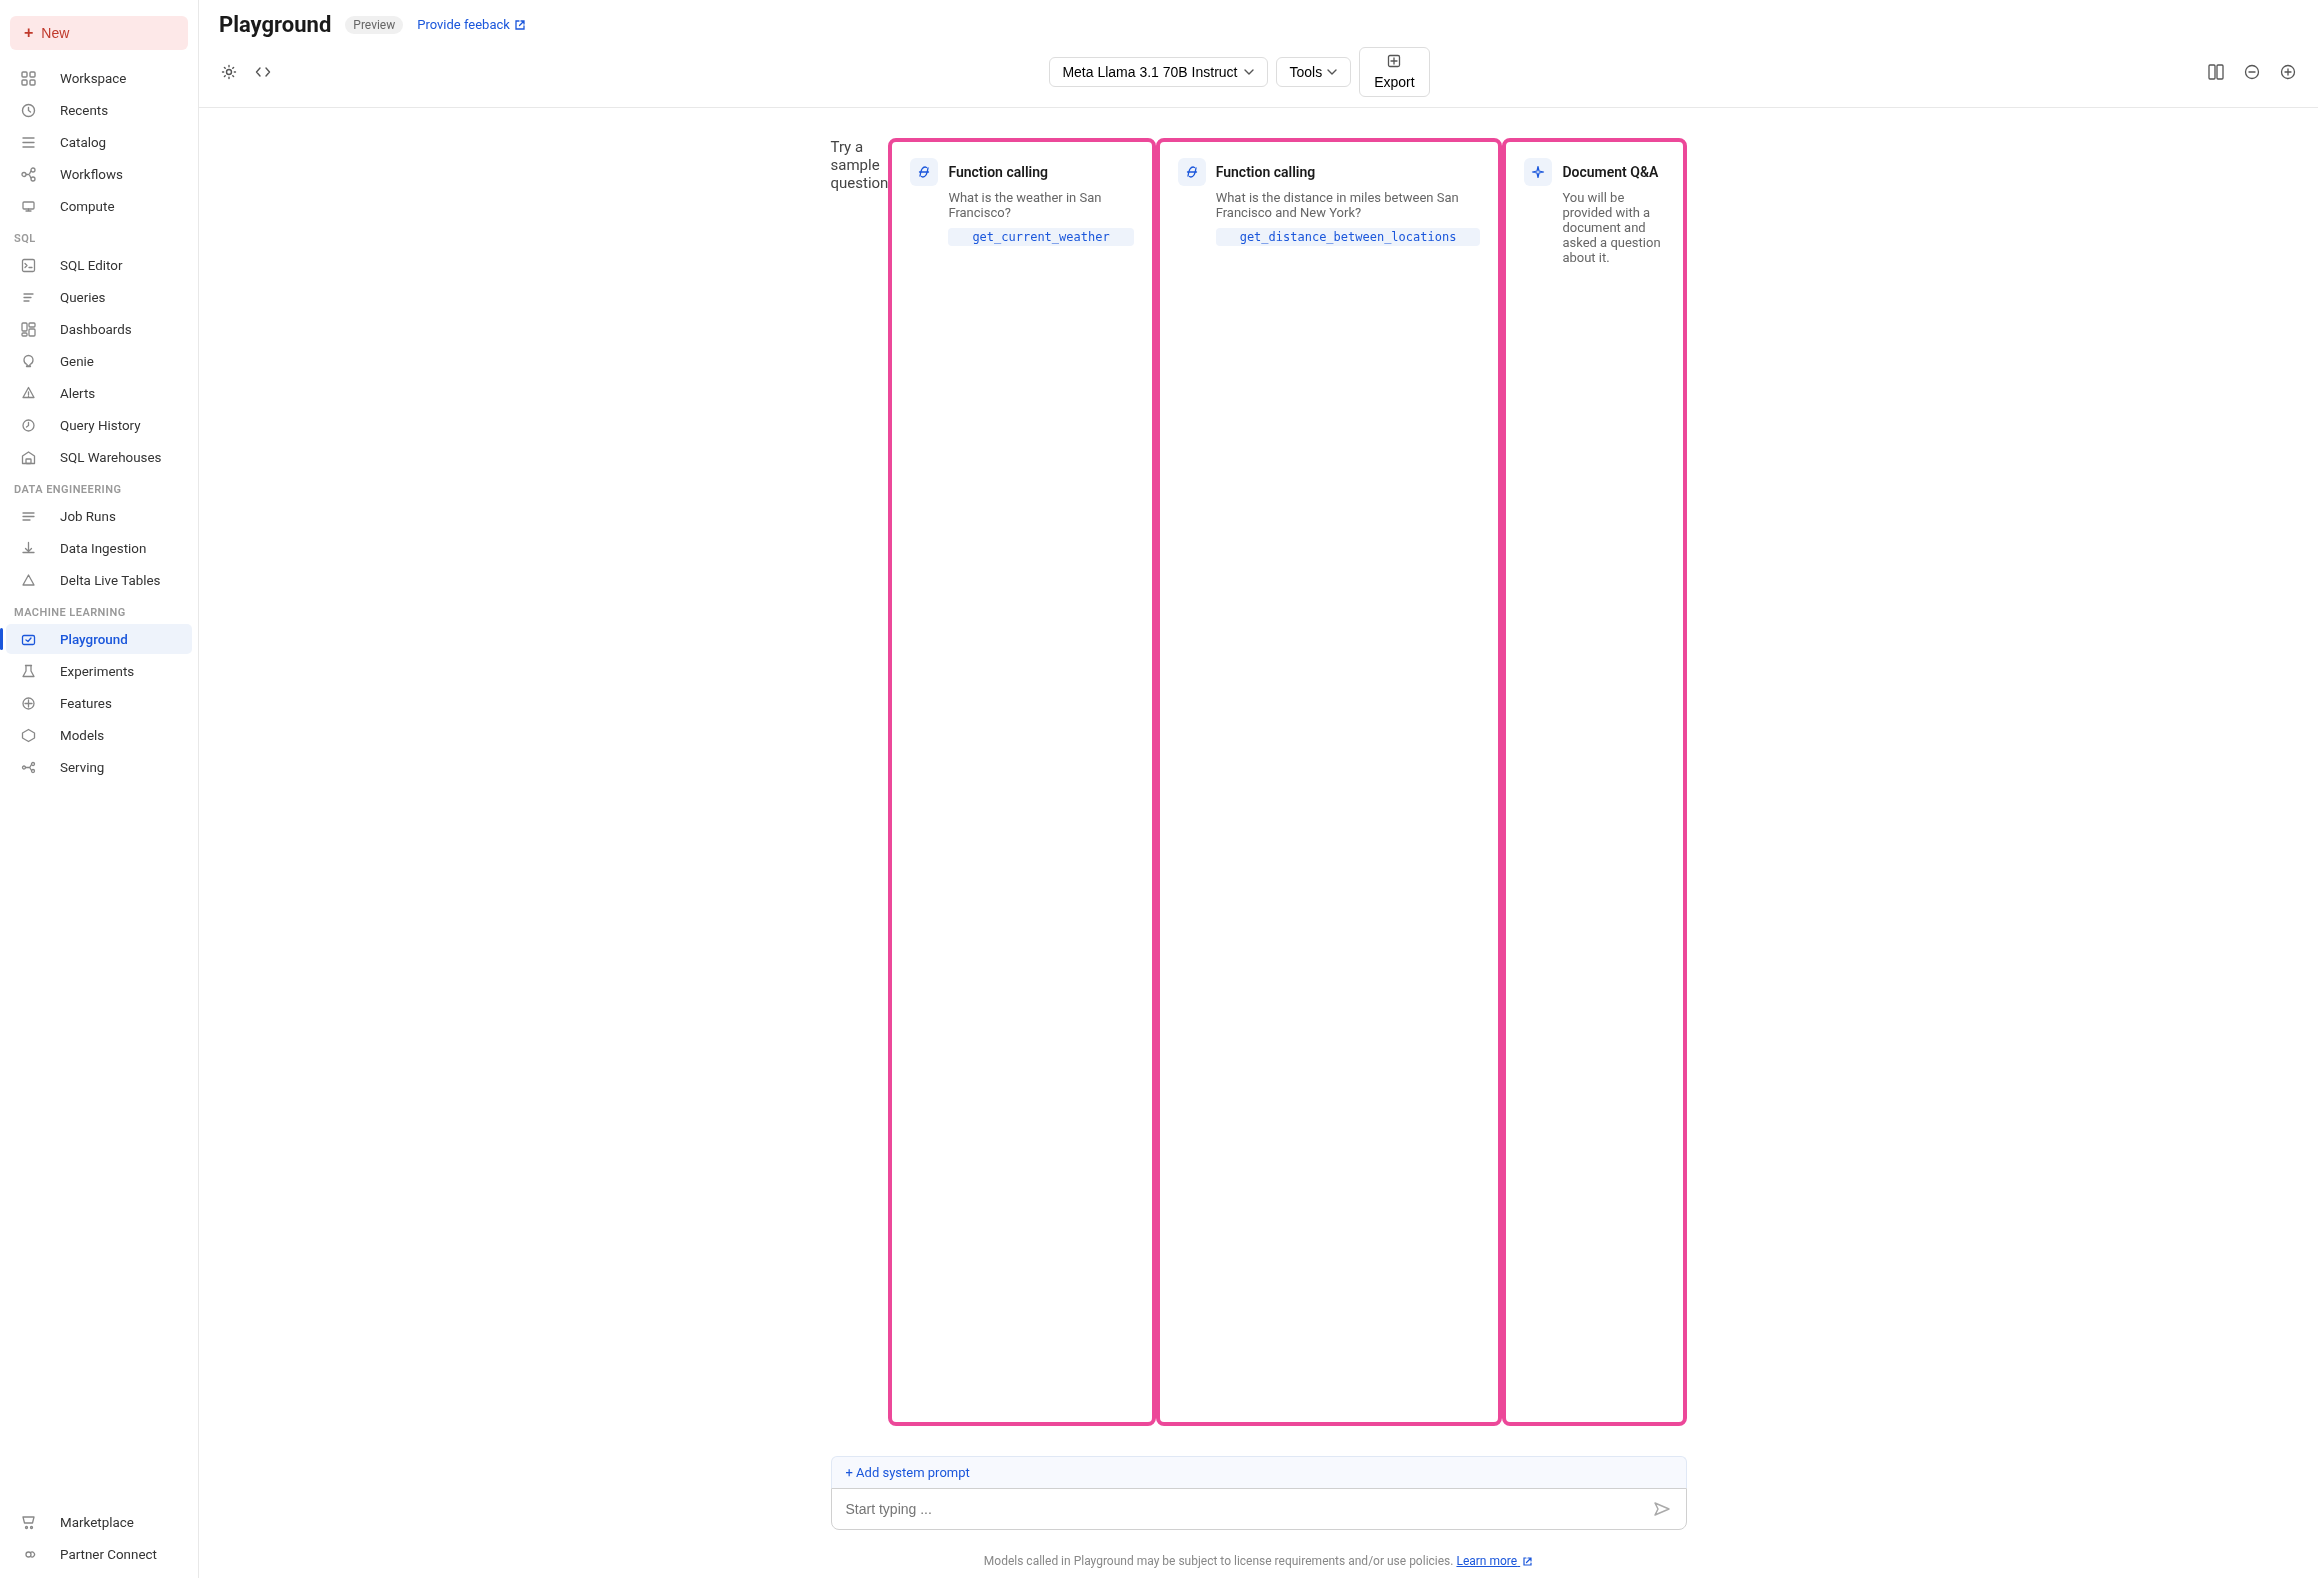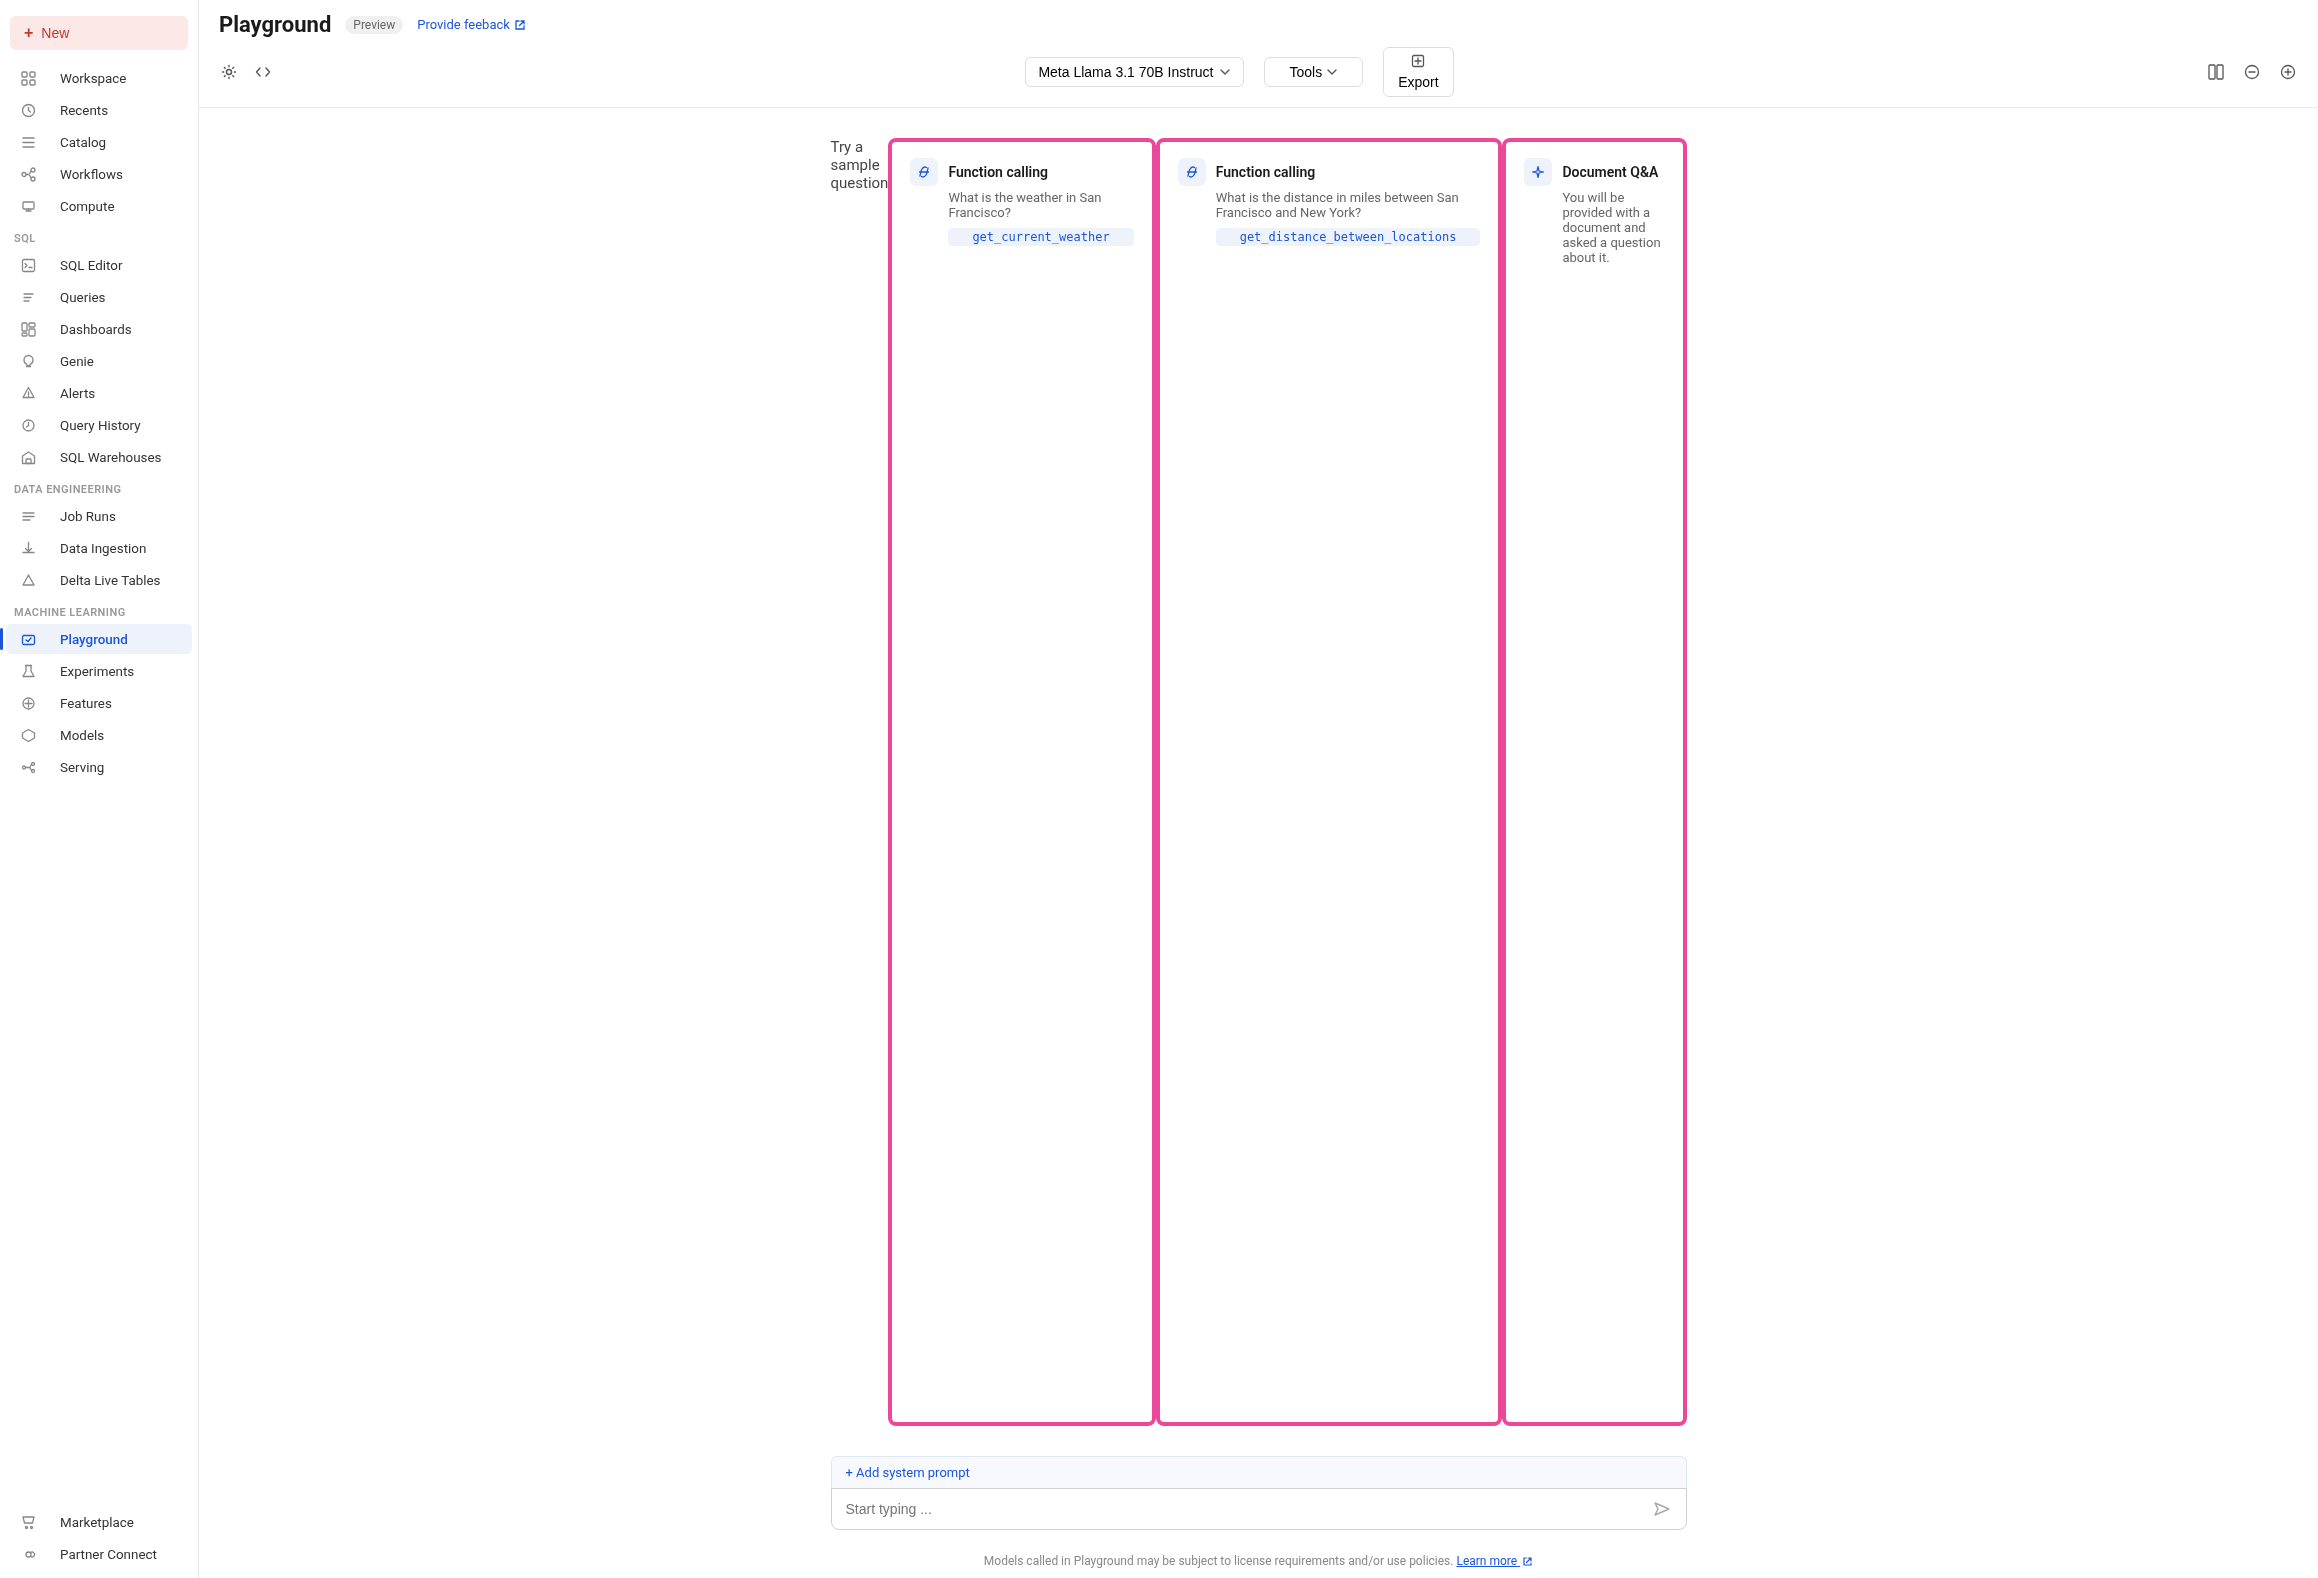--- a/index.html
+++ b/index.html
@@ -106,21 +106,21 @@
 
     
     .model-bar {
       display: flex;
       align-items: center;
       padding: 10px 16px;
       border-bottom: 1px solid #e8e8e8;
       gap: 10px;
     }
     .model-bar-left { display: flex; align-items: center; gap: 6px; }
-    .model-bar-center { flex: 1; display: flex; align-items: center; justify-content: center; gap: 20px; }
+    .model-bar-center { flex: 1; display: flex; align-items: center; justify-content: center; gap: 8px; }
     .model-bar-right { display: flex; align-items: center; gap: 8px; }
 
     .icon-btn {
       background: none;
       border: none;
       cursor: pointer;
       padding: 4px 6px;
       border-radius: 4px;
       color: #555;
       font-size: 16px;
@@ -139,21 +139,21 @@
       cursor: pointer;
       background: #fff;
       font-size: 14px;
       font-weight: 500;
     }
 
     .tools-btn {
       display: flex;
       align-items: center;
       gap: 4px;
-      padding: 6px 24px;
+      padding: 6px 12px;
       border: 1px solid #ddd;
       border-radius: 6px;
       cursor: pointer;
       background: #fff;
       font-size: 14px;
     }
 
     .export-btn {
       display: flex;
       align-items: center;

